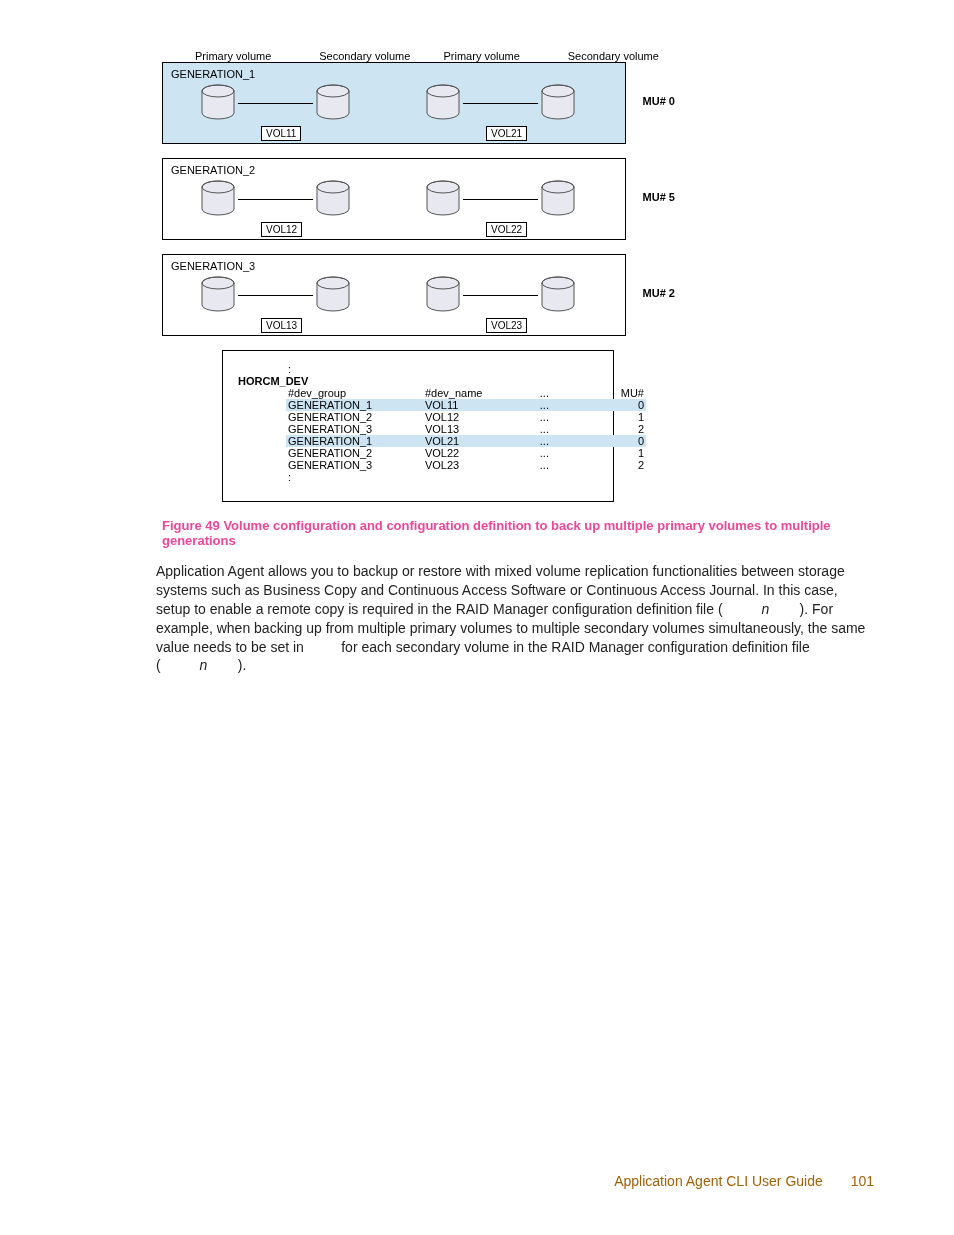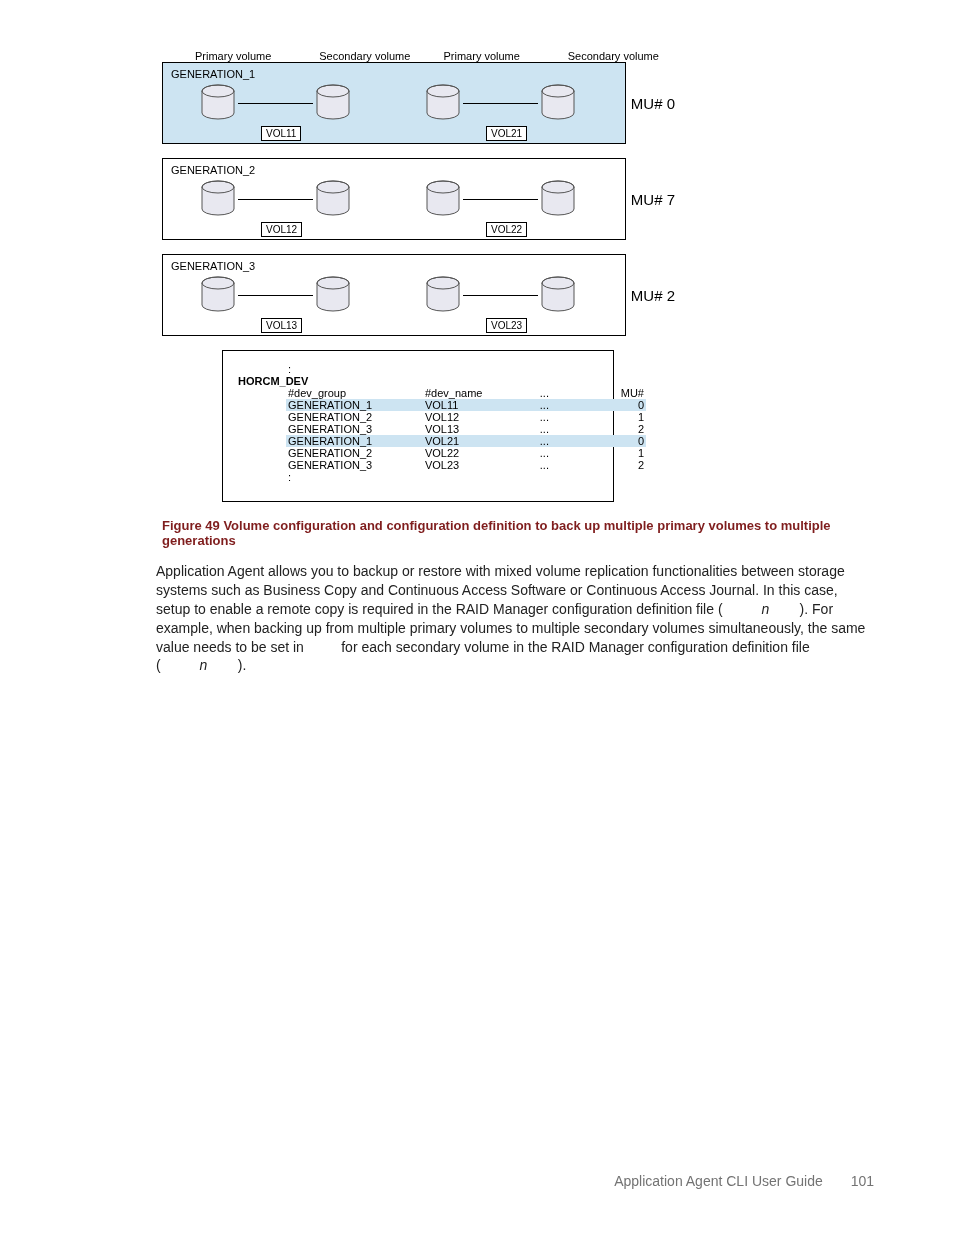--- a/index.html
+++ b/index.html
@@ -54,21 +54,22 @@
     border: 1px solid #000;
     font-size: 10px;
     padding: 1px 4px;
     background: #fff;
     bottom: 2px;
   }
   .mu-label {
     position: absolute;
     right: -50px;
     top: 32px;
-    font-size: 15px;
+    font-size: 11px;
+    font-weight: bold;
   }
   .conn-line {
     position: absolute;
     border-top: 1px solid #000;
     height: 0;
   }
   .config-caption {
     font-size: 11px;
     margin-left: 60px;
     margin-bottom: 2px;
@@ -83,21 +84,21 @@
   }
   .config-box .dots {
     text-align: left;
     margin-left: 50px;
     letter-spacing: 3px;
   }
   .config-box table { border-collapse: collapse; width: 100%; margin-left: 48px; }
   .config-box td { padding: 0 2px; font-size: 11px; }
   .config-box .hl td { background: #cde4f2; }
   .figure-caption {
-    color: #7f1d1d;
+    color: #ec4899;
     font-weight: bold;
     font-size: 13px;
     margin: 16px 0 0 0;
   }
   h2.section {
     color: #0073a8;
     font-weight: normal;
     font-size: 24px;
     margin: 30px 0 14px 0;
   }
@@ -107,21 +108,21 @@
     margin-left: 76px;
     margin-bottom: 14px;
     color: #222;
   }
   .body-text .var { font-style: italic; }
   .footer {
     position: absolute;
     bottom: 46px;
     right: 80px;
     font-size: 14px;
-    color: #737373;
+    color: #a16207;
   }
   .footer .pn { margin-left: 24px; }
   .diagram-wrap { position: relative; width: 512px; }
 </style>
 </head>
 <body>
 
 <div class="page">
   <div class="figure-area">
     <div class="diagram-wrap">
@@ -180,21 +181,21 @@
                 <ellipse cx="20" cy="8" rx="16" ry="6" fill="none" stroke="#555"></ellipse>
               </svg></div>
             <div class="conn-line" style="left: 300px; top: 40px; width: 75px;"></div>
             <div class="cyl" style="left: 375px;"><svg viewBox="0 0 40 40">
                 <ellipse cx="20" cy="8" rx="16" ry="6" fill="#e8e8f0" stroke="#555"></ellipse>
                 <path d="M4 8 v22 a16 6 0 0 0 32 0 V8" fill="#e8e8f0" stroke="#555"></path>
                 <ellipse cx="20" cy="8" rx="16" ry="6" fill="none" stroke="#555"></ellipse>
               </svg></div>
             <div class="vol-label" style="left: 98px;">VOL12</div>
             <div class="vol-label" style="left: 323px;">VOL22</div>
-            <div class="mu-label">MU#  7</div>
+            <div class="mu-label">MU#  5</div>
           </div>
           <div class="gen-box plain" style="width: 462px;">
             <div class="title">GENERATION_3</div>
             <div class="cyl" style="left: 35px;"><svg viewBox="0 0 40 40">
                 <ellipse cx="20" cy="8" rx="16" ry="6" fill="#e8e8f0" stroke="#555"></ellipse>
                 <path d="M4 8 v22 a16 6 0 0 0 32 0 V8" fill="#e8e8f0" stroke="#555"></path>
                 <ellipse cx="20" cy="8" rx="16" ry="6" fill="none" stroke="#555"></ellipse>
               </svg></div>
             <div class="conn-line" style="left: 75px; top: 40px; width: 75px;"></div>
             <div class="cyl" style="left: 150px;"><svg viewBox="0 0 40 40">

